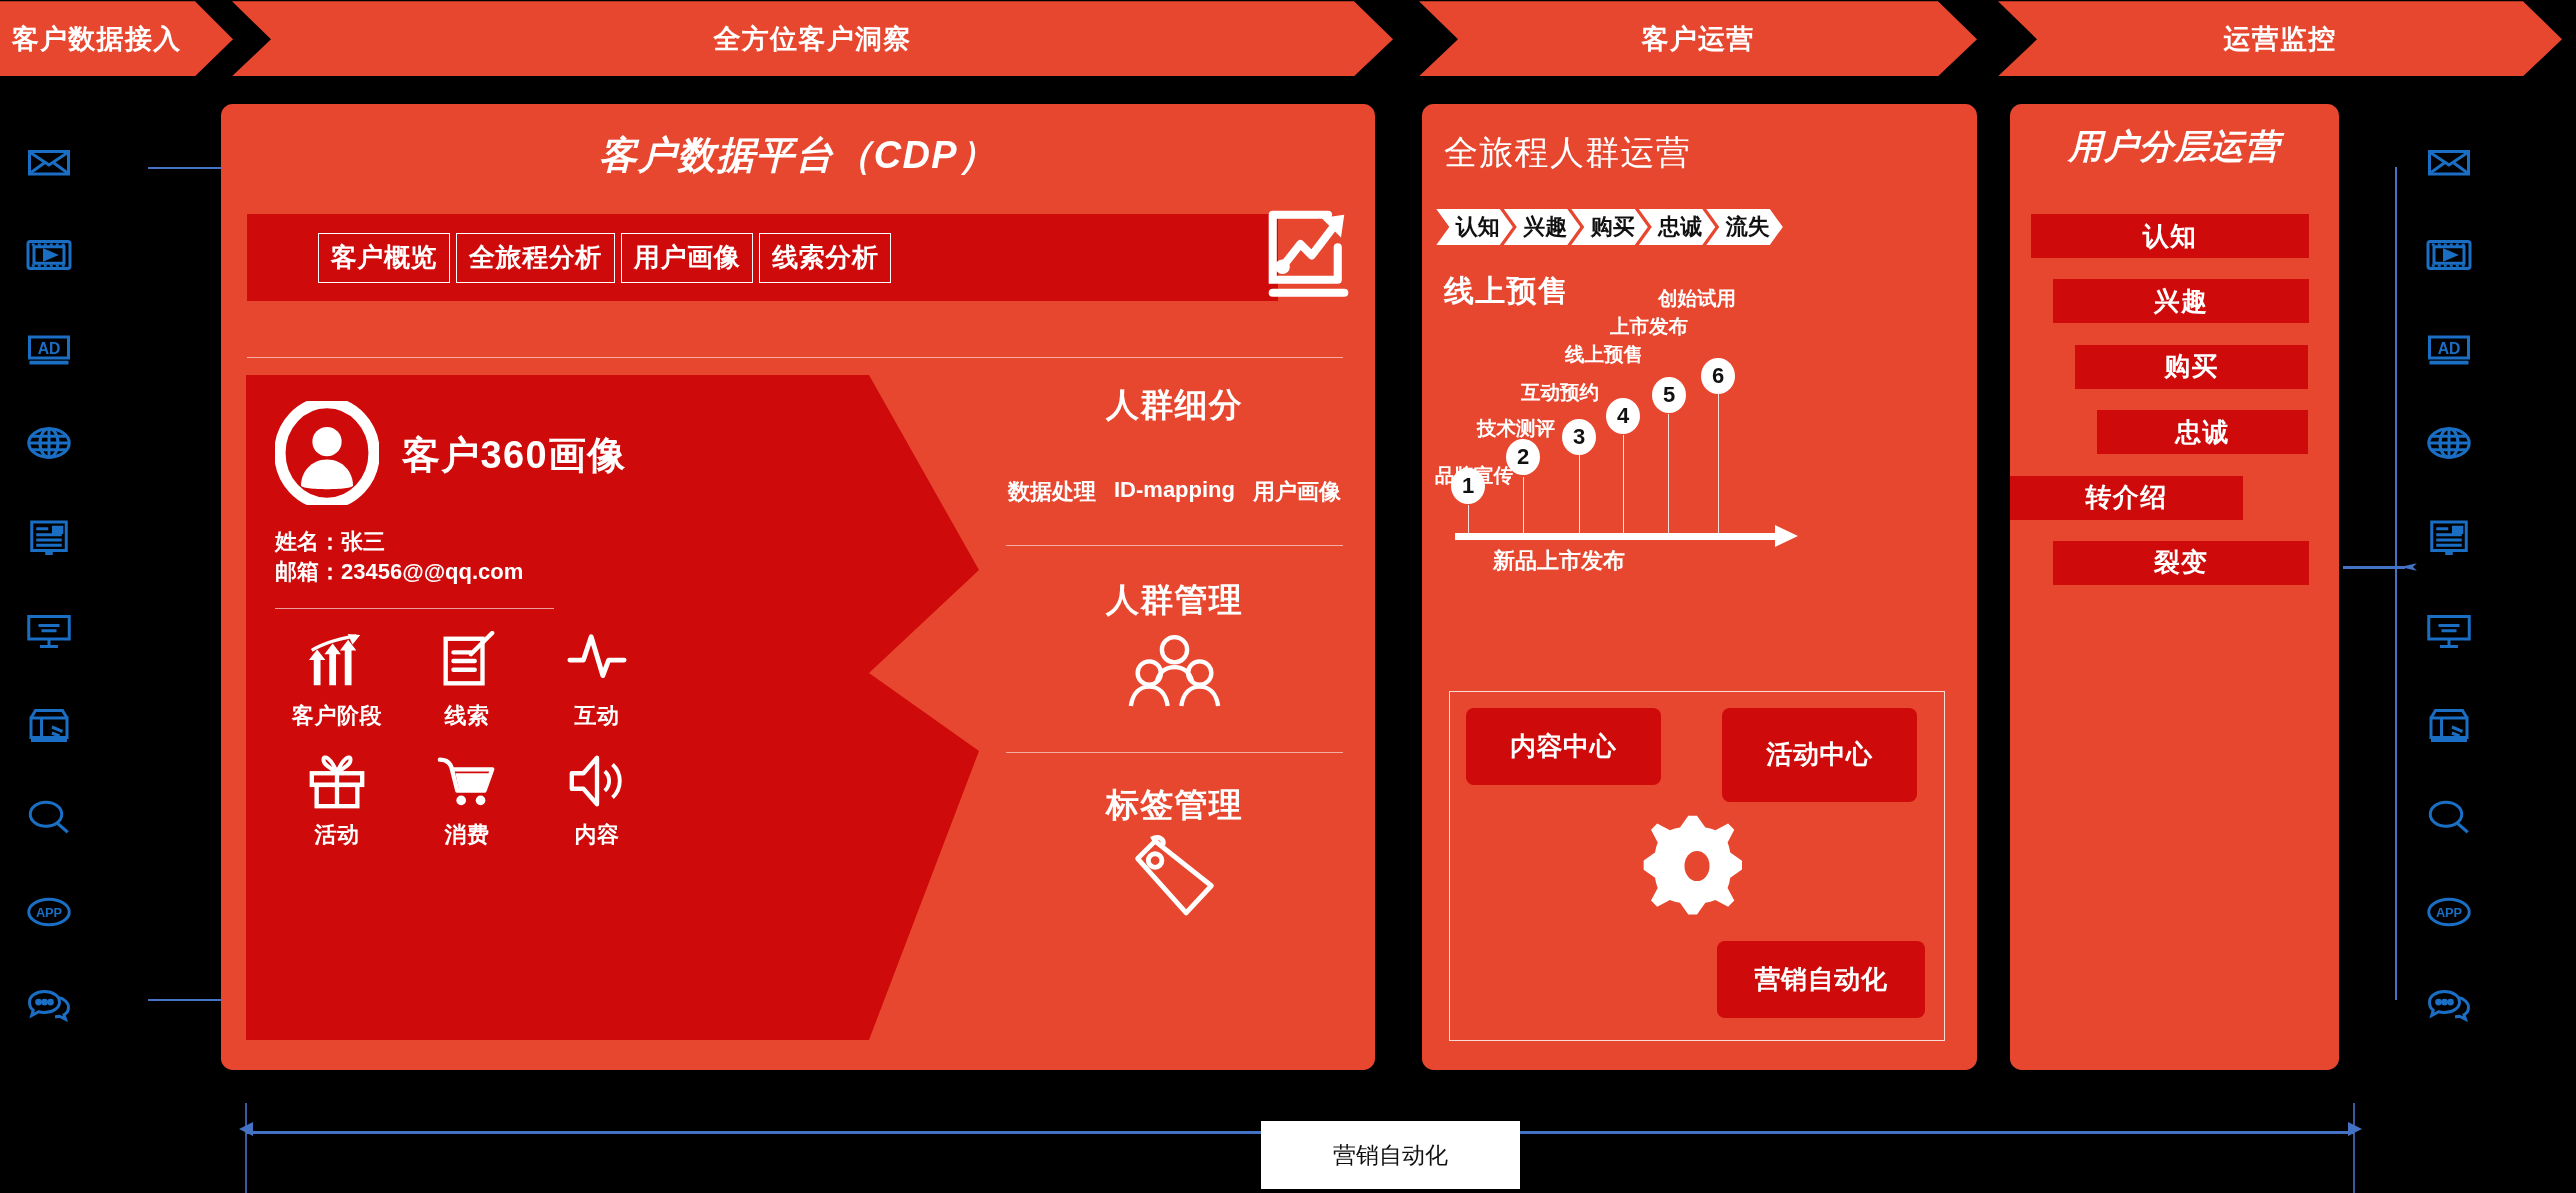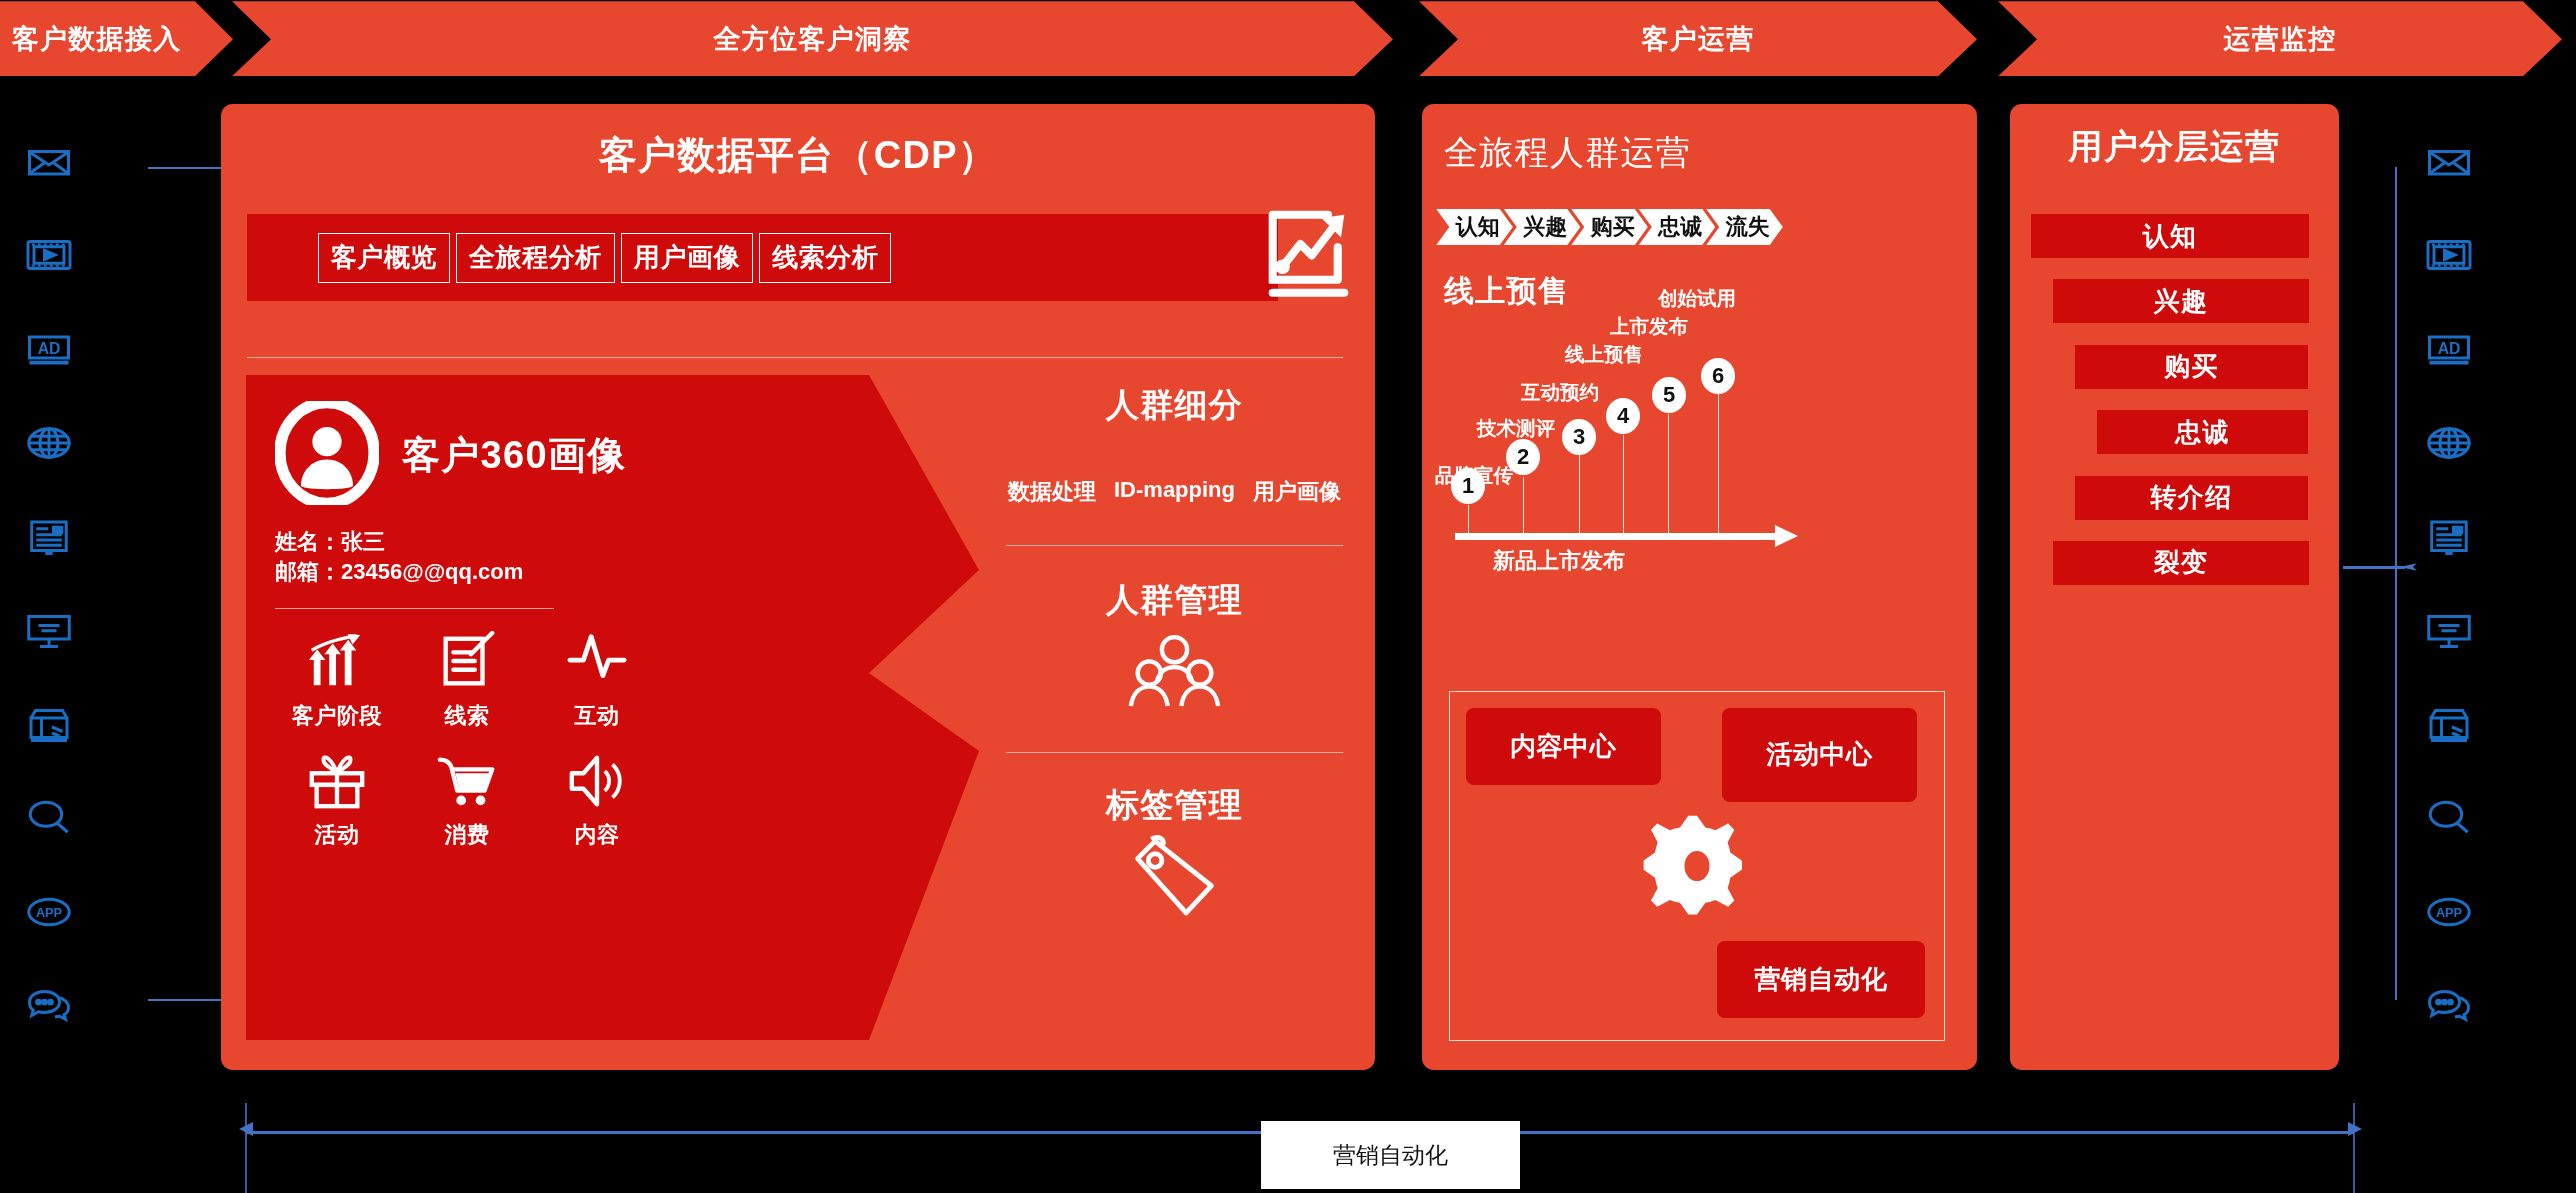--- a/index.html
+++ b/index.html
@@ -48,21 +48,21 @@
   .bracket{ position:absolute; }
   .bracket .ln{ position:absolute; background:#4472C4; }
 
   
   .panel{ position:absolute; background:#E8472F; border-radius:11.7px; }
   #panel-cdp{ left:221px; top:104px; width:1154px; height:966px; }
   #panel-ops{ left:1422px; top:104px; width:555px; height:966px; }
   #panel-tier{ left:2010px; top:104px; width:329px; height:966px; }
 
   .panel-title{ text-align:center; font-size:38px; font-weight:700;
-                letter-spacing:1.3px; color:#fff; }
+                letter-spacing:1.3px; color:#fff;font-style:italic; }
 
   
   #cdp-tabbar{
     position:absolute; left:26px; top:110px; width:1031px; height:87px;
     background:#CF0A0A; display:flex; align-items:center; gap:6.5px;
     padding-left:71px;
   }
   .cdp-tab{
     border:1.9px solid #fff; color:#fff; font-size:26px; font-weight:700;
     padding:6.5px 11.7px; white-space:nowrap; letter-spacing:0.6px;
@@ -444,21 +444,21 @@
       </div>
     <div class="tier-row" style="padding-left:43px;">
         <div class="tier-pill" style="width:256px;">兴趣</div>
       </div>
     <div class="tier-row" style="padding-left:65px;">
         <div class="tier-pill" style="width:233px;">购买</div>
       </div>
     <div class="tier-row" style="padding-left:87px;">
         <div class="tier-pill" style="width:211px;">忠诚</div>
       </div>
-    <div class="tier-row" style="padding-left:65px;">
+    <div class="tier-row" style="">
         <div class="tier-pill" style="width:233px;">转介绍</div>
       </div>
     <div class="tier-row" style="padding-left:43px;">
         <div class="tier-pill" style="width:256px;">裂变</div>
       </div>
   </div>
 </div>
 
 <div class="rail" id="rail-right">
   <div class="rail-icon">

